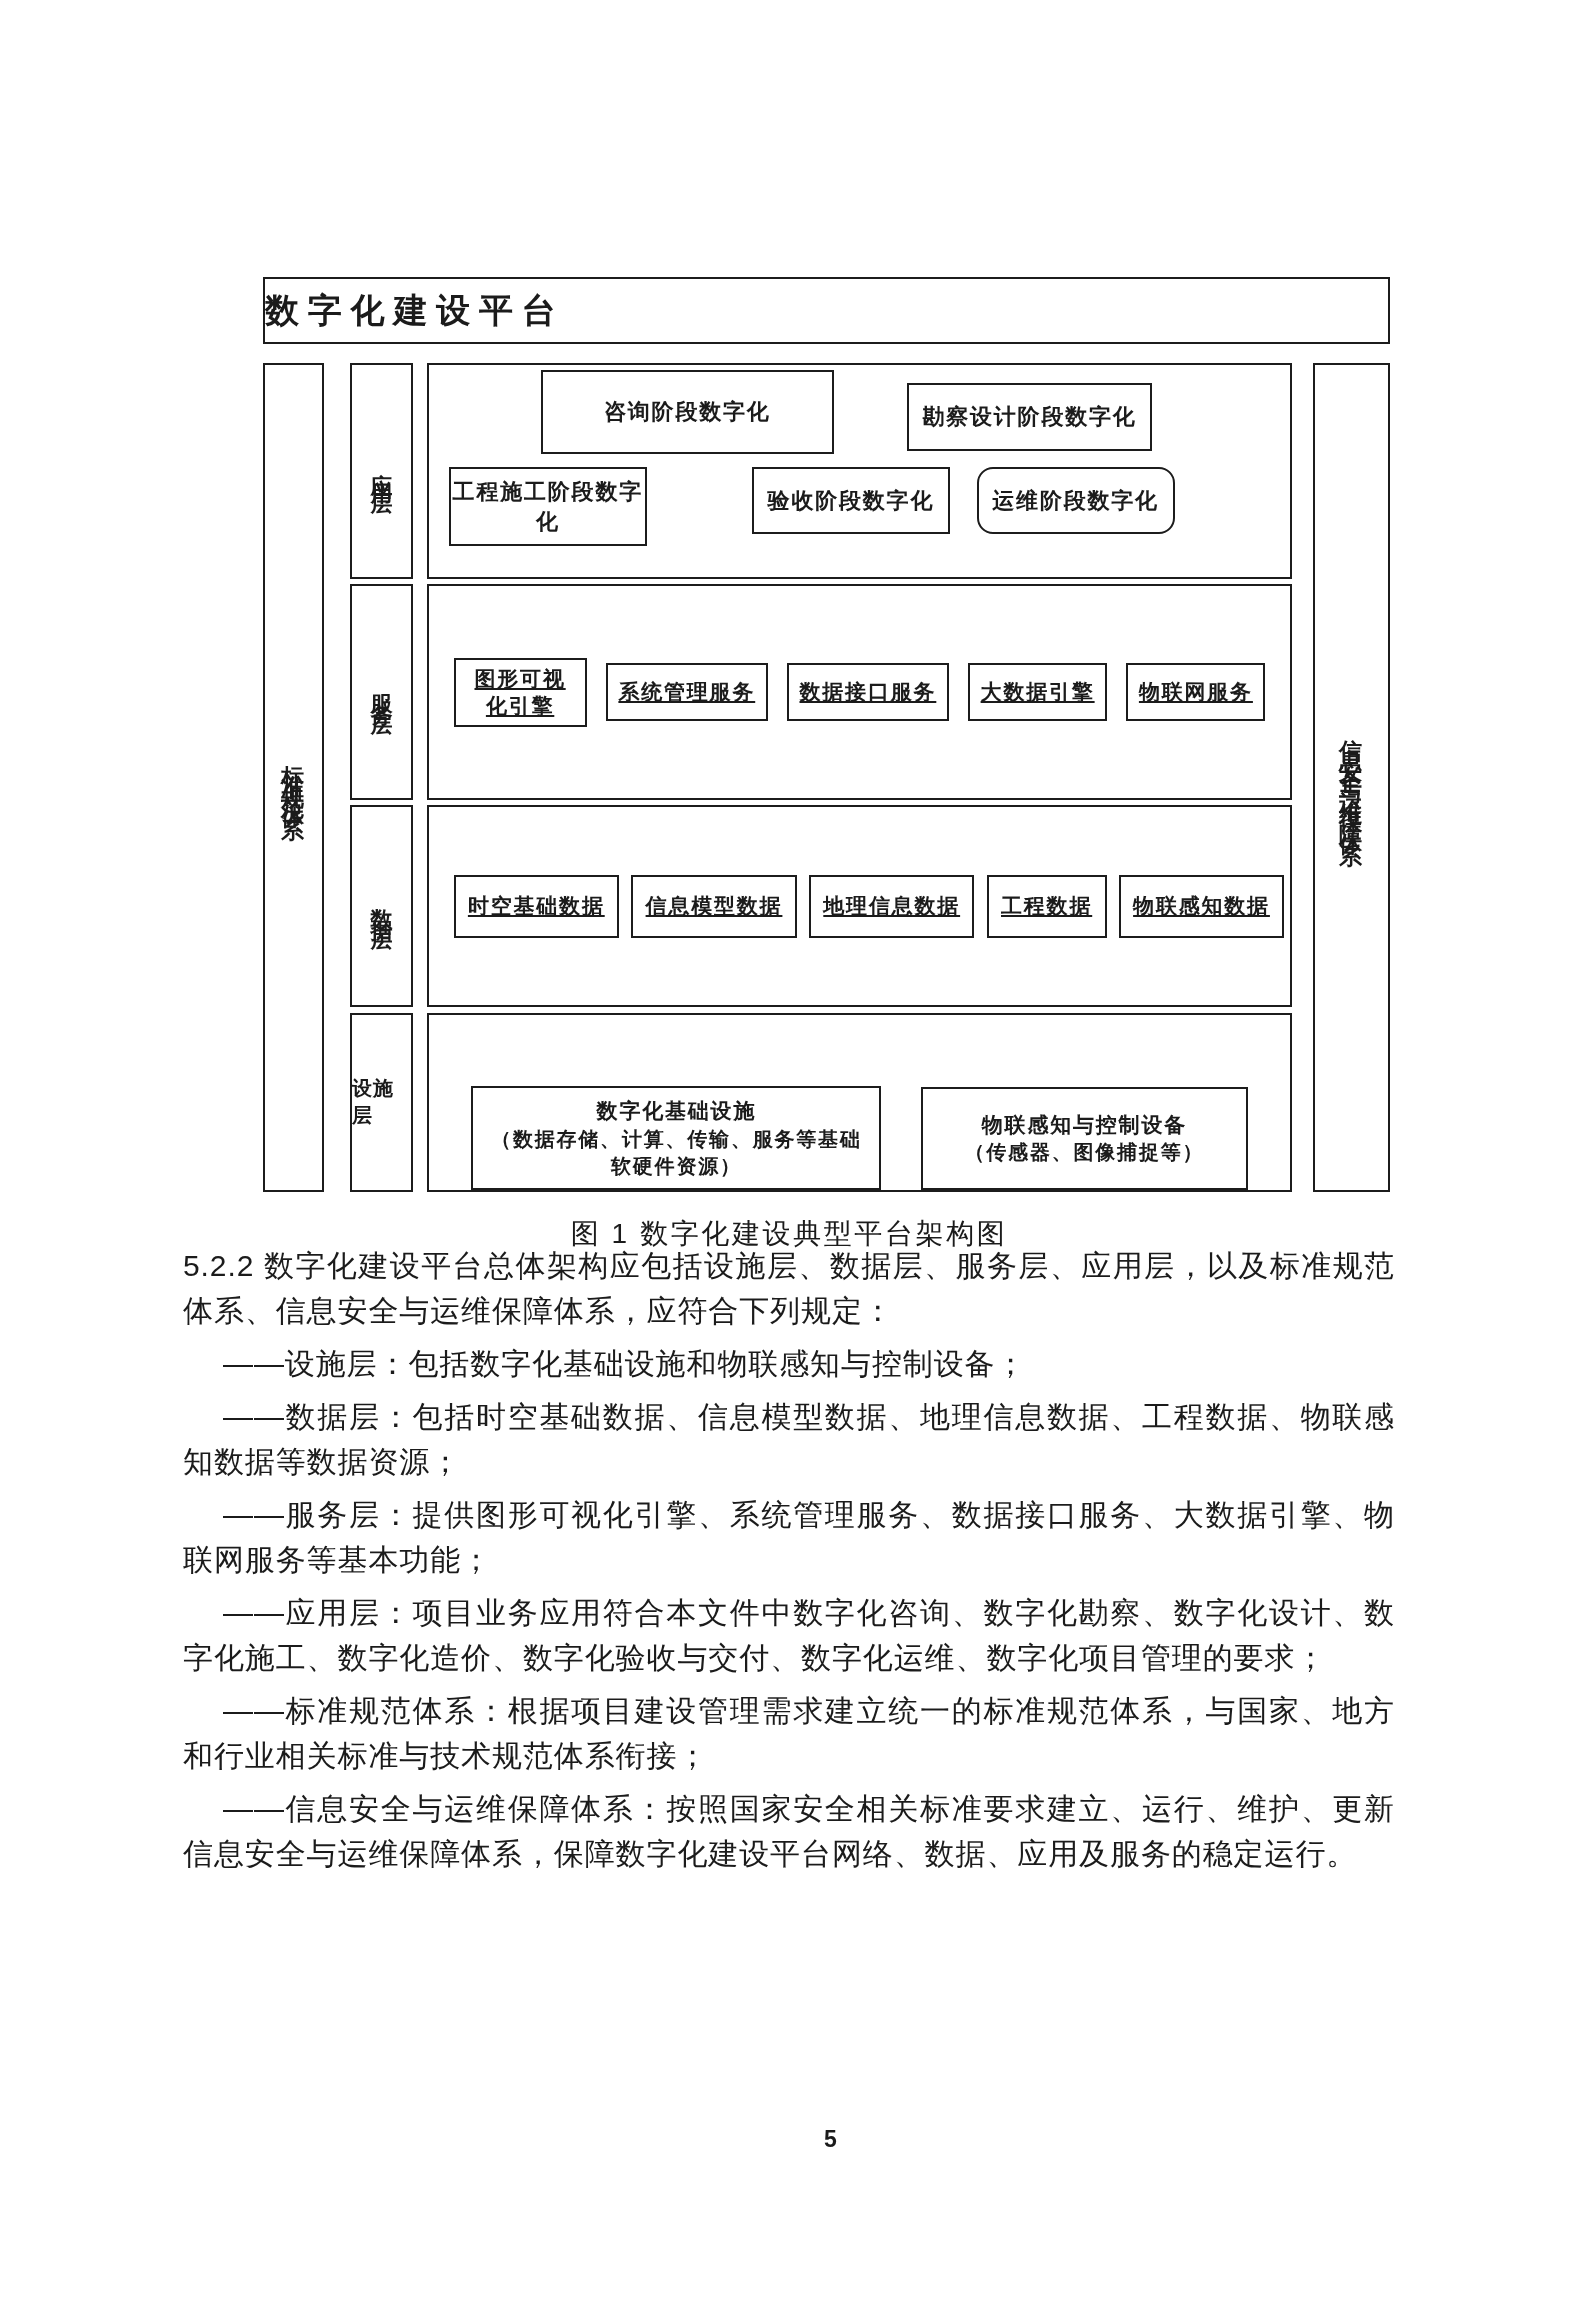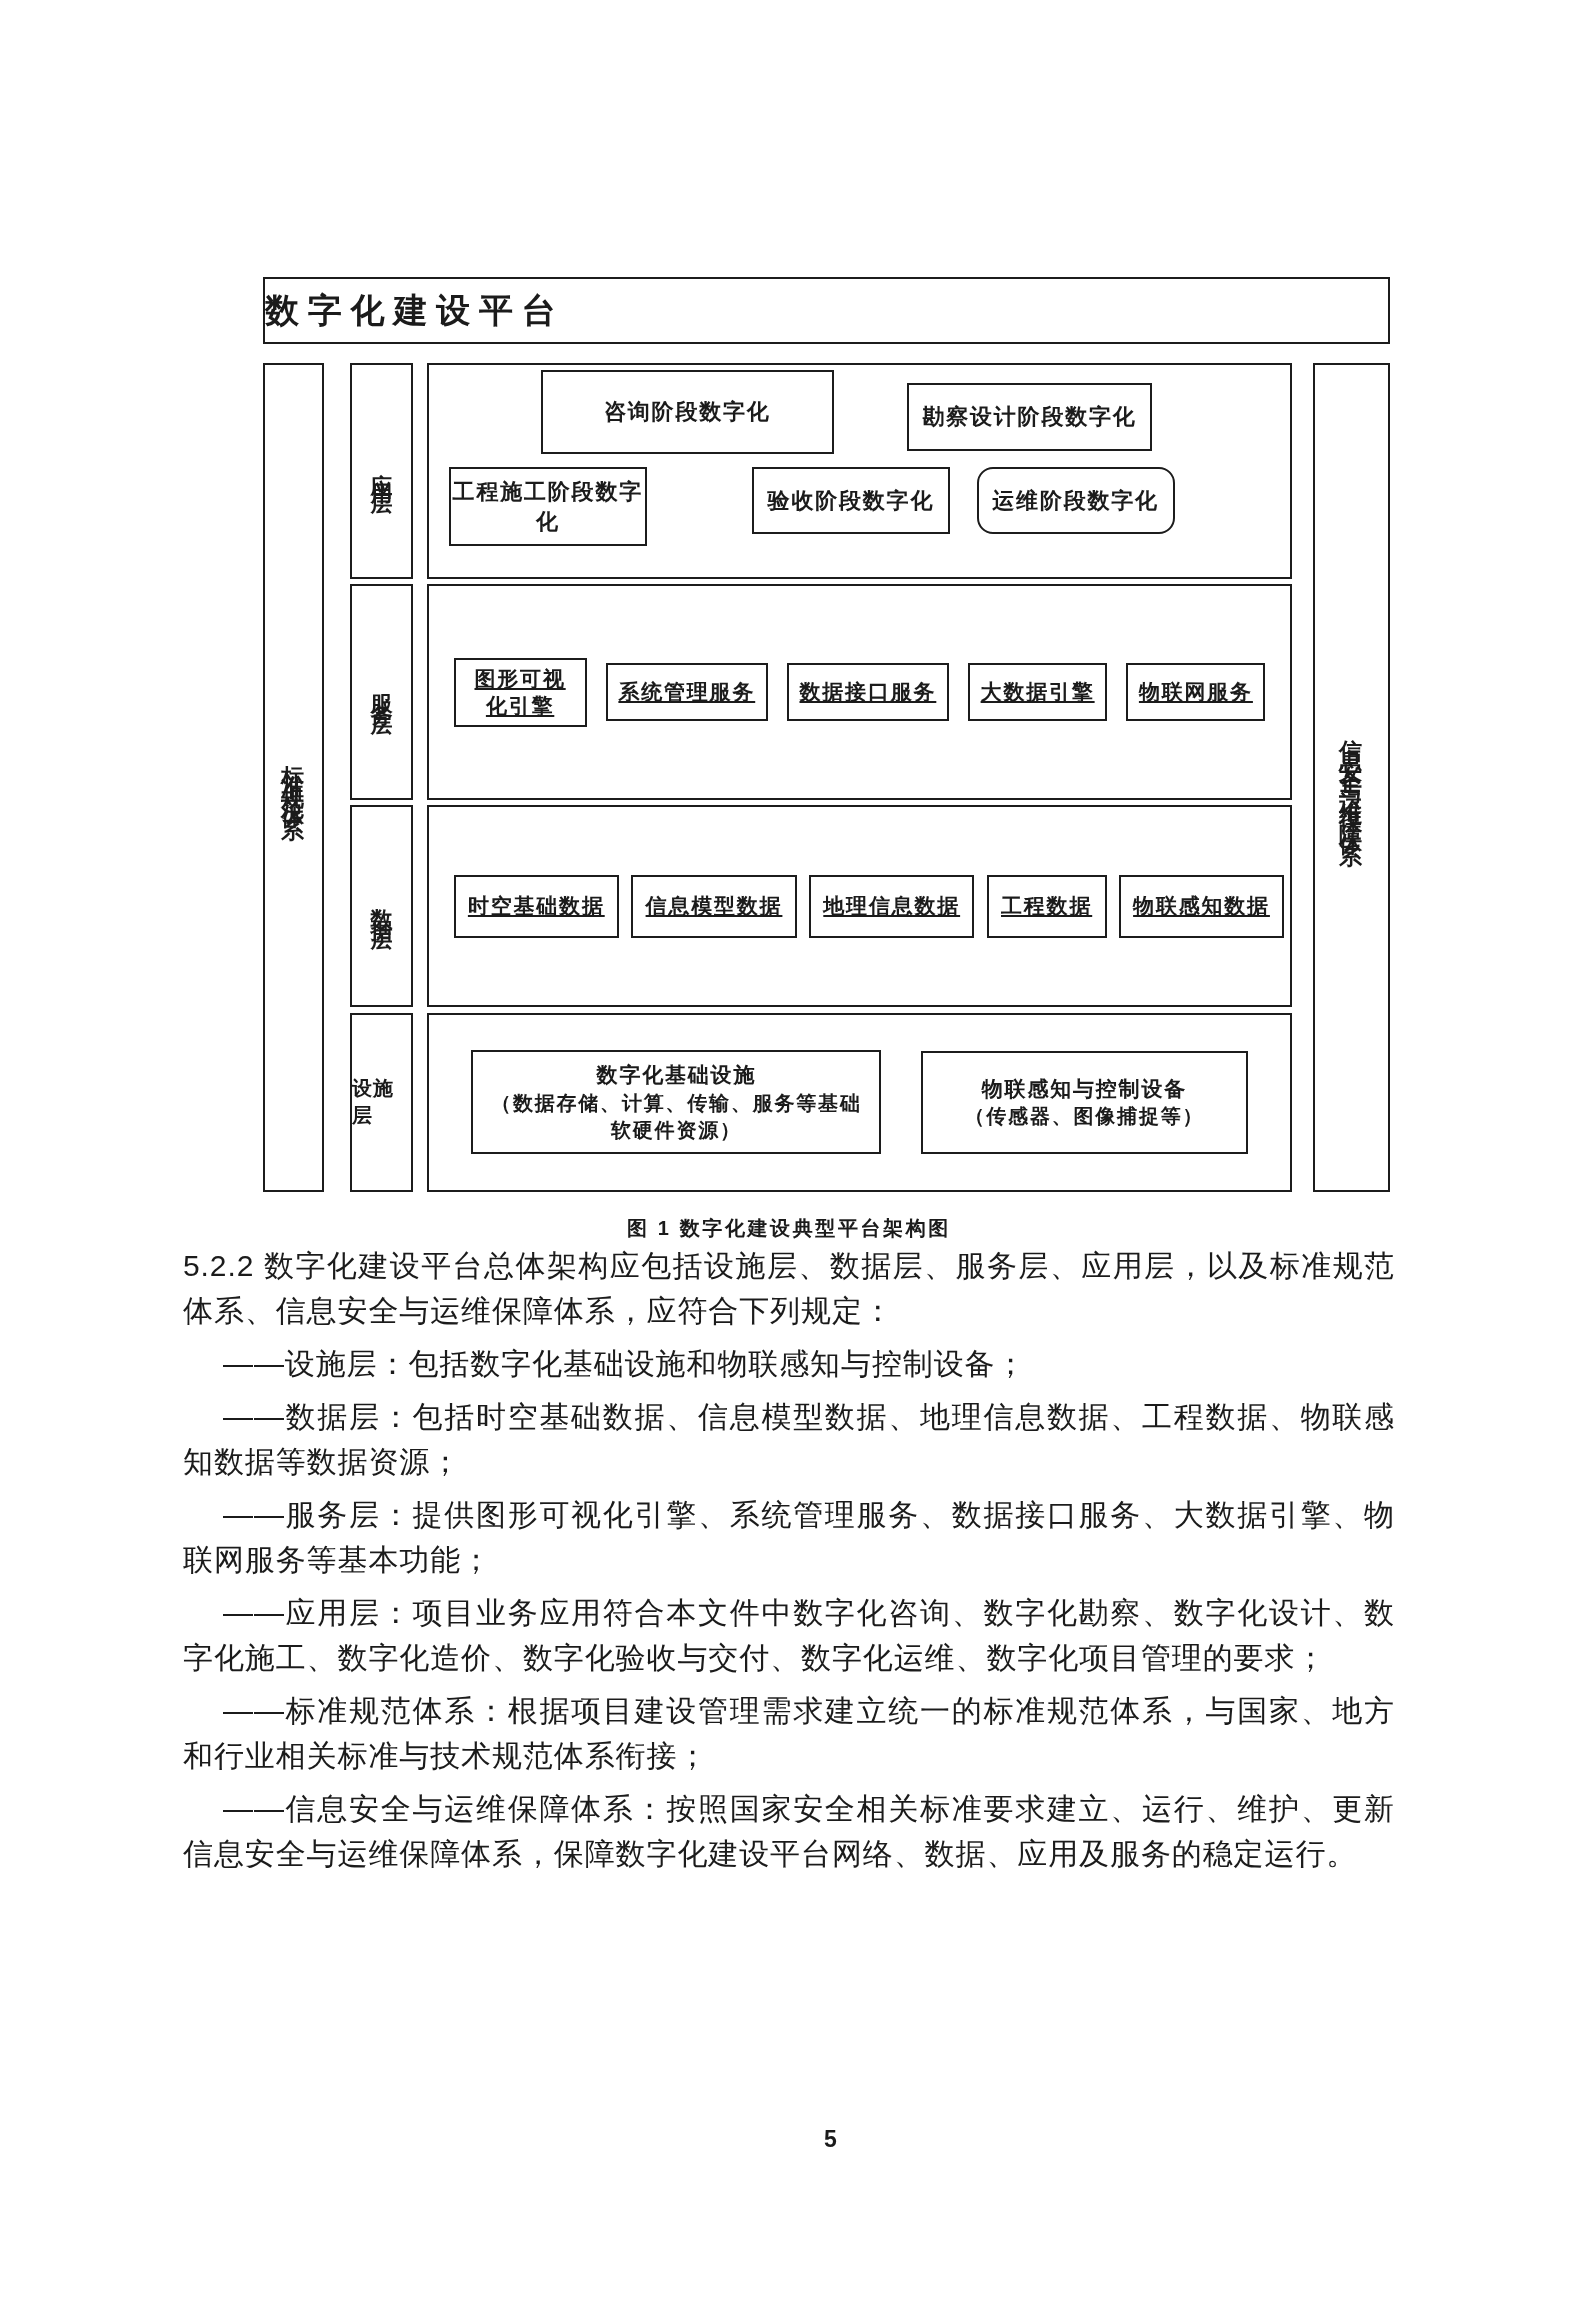--- a/index.html
+++ b/index.html
@@ -78,37 +78,37 @@
     display:flex; align-items:center; justify-content:space-between;
     padding:0 24.6px; gap:12.3px;text-decoration:underline;
   }
   .svc-node { padding:5.3px 10.5px; min-height:58px; font-size:21px; }
   .svc-wide { width:133px; flex:0 0 auto; line-height:1.3; }
   .data-node { padding:0 12.3px; height:63px; font-size:21px; white-space:nowrap; }
 
   
   .fac-row {
     position:absolute; inset:0;
-    display:flex; align-items:center; justify-content:center;
+    display:flex; align-items:flex-end; justify-content:center;
     gap:40px; padding:0 12.3px;
   }
   .fac-node {
     flex-direction:column;
     padding:8.8px 12.3px;
     font-size:21px; line-height:1.35;
   }
   .fac-1 { width:49%; min-height:103px; }
   .fac-2 { width:39%; min-height:103px; }
   .fac-sub { font-size:20px; font-weight:bold; }
 
   
   .caption {
     position:absolute; top:1215px; left:175px; width:1228px;
     text-align:center;
-    font-size:20px; font-weight:bold; letter-spacing:2.6px;
+    font-size:28px; font-weight:normal; letter-spacing:2.6px;
   }
 
   .body-text { position:absolute; top:1235px; left:175px; width:1228px; }
   .body-text p {
     margin:8px;
     font-size:30px; line-height:45px;
     font-weight:normal;
     text-align:justify;
     letter-spacing:0.9px;
   }

